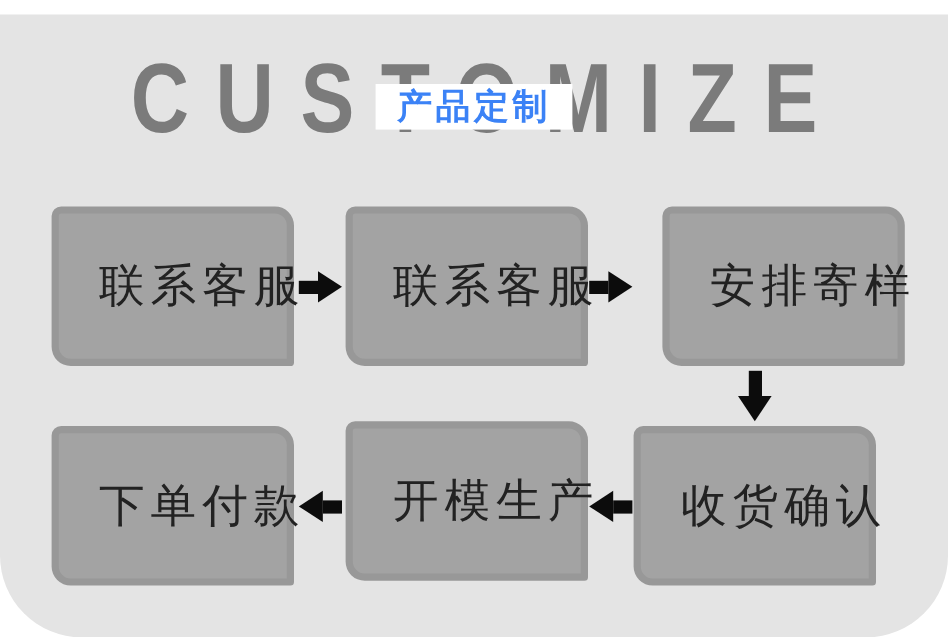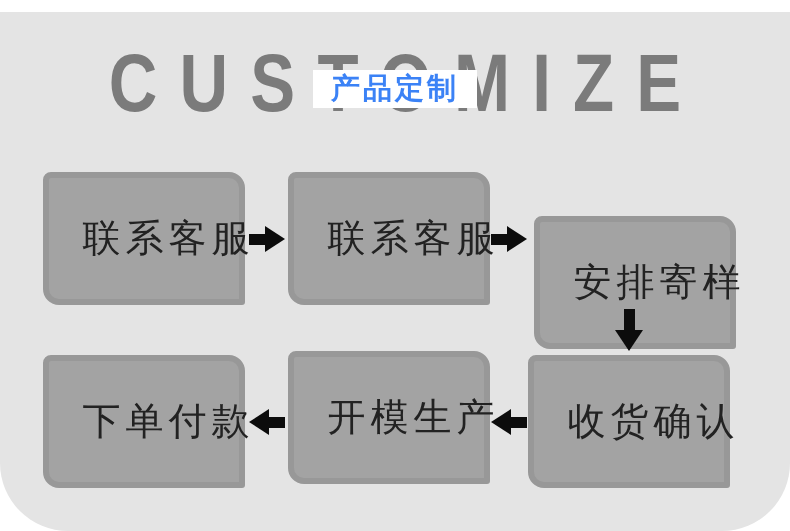--- a/index.html
+++ b/index.html
@@ -72,21 +72,21 @@
   .flow-box .box-label {
     font-family: "Liberation Serif", "DejaVu Serif", serif;
     font-size: 38px;
     letter-spacing: 5px;
     margin-right: -5px; 
     color: #222222;
     white-space: nowrap;
   }
   .pos-1 { left: 43px;  top: 172px; }
   .pos-2 { left: 288px; top: 172px; }
-  .pos-3 { left: 534px; top: 172px; margin-top: 44px; }
+  .pos-3 { left: 552px; top: 172px; }
   .pos-4 { left: 528px; top: 355px; }
   .pos-5 { left: 288px; top: 351px; }
   .pos-6 { left: 43px;  top: 355px; }
 
   
   .arrow { position: absolute; display: flex; align-items: center; z-index: 2; }
   .arrow .tail { background: #0c0c0c; }
   .arrow-right .tail, .arrow-left .tail { width: 16px; height: 11px; }
   .arrow-right .head {
     width: 0; height: 0;

